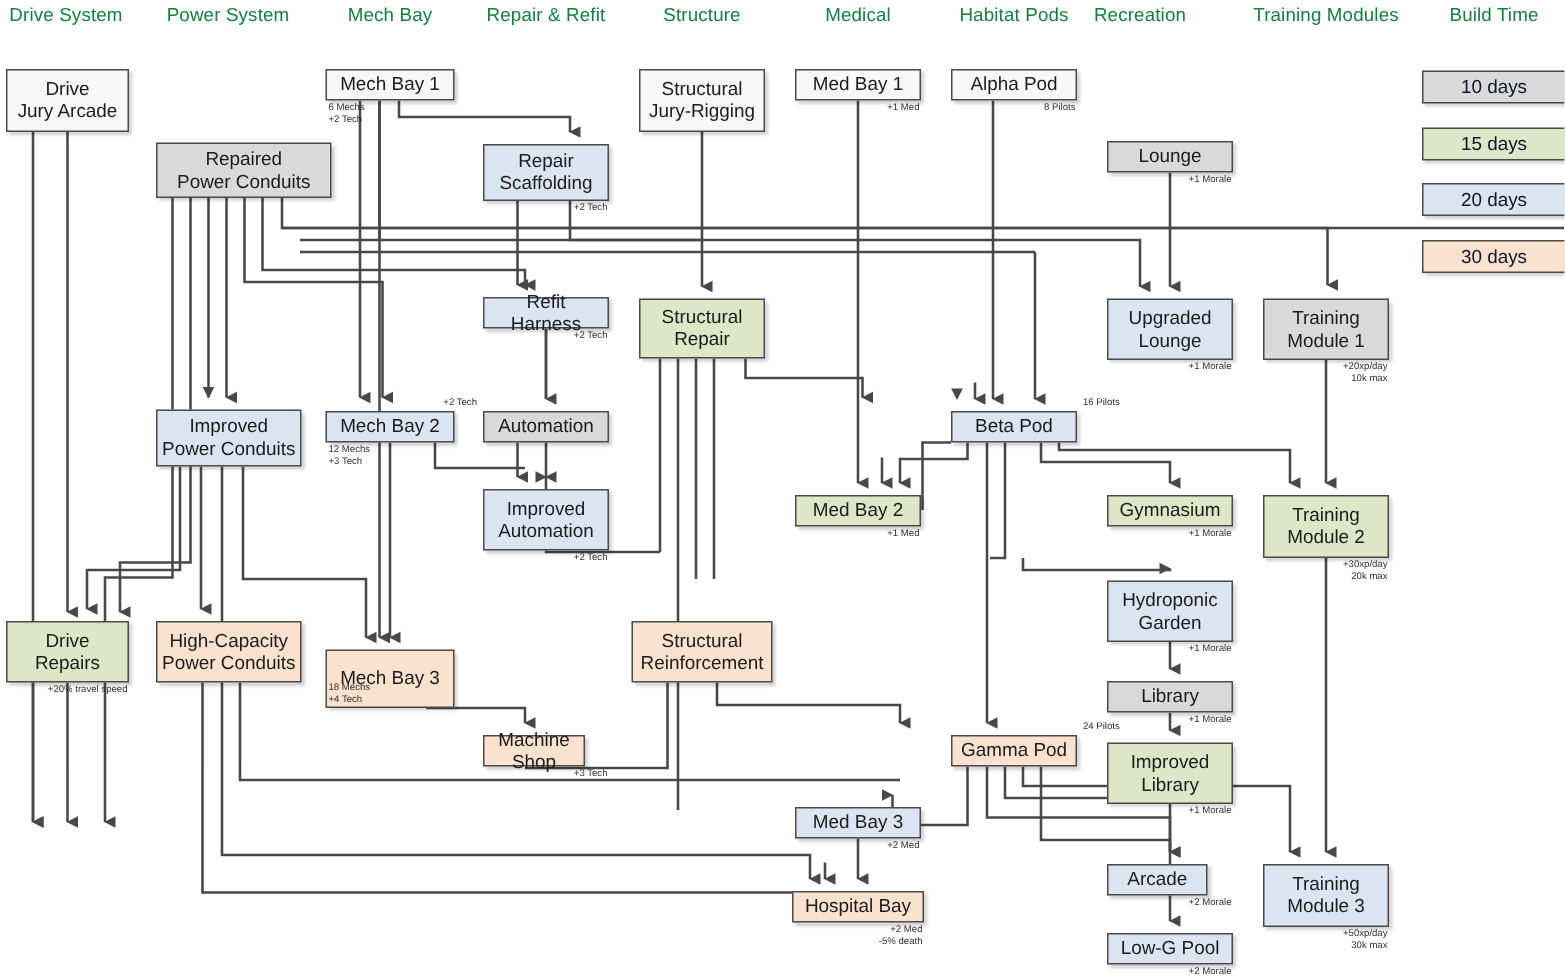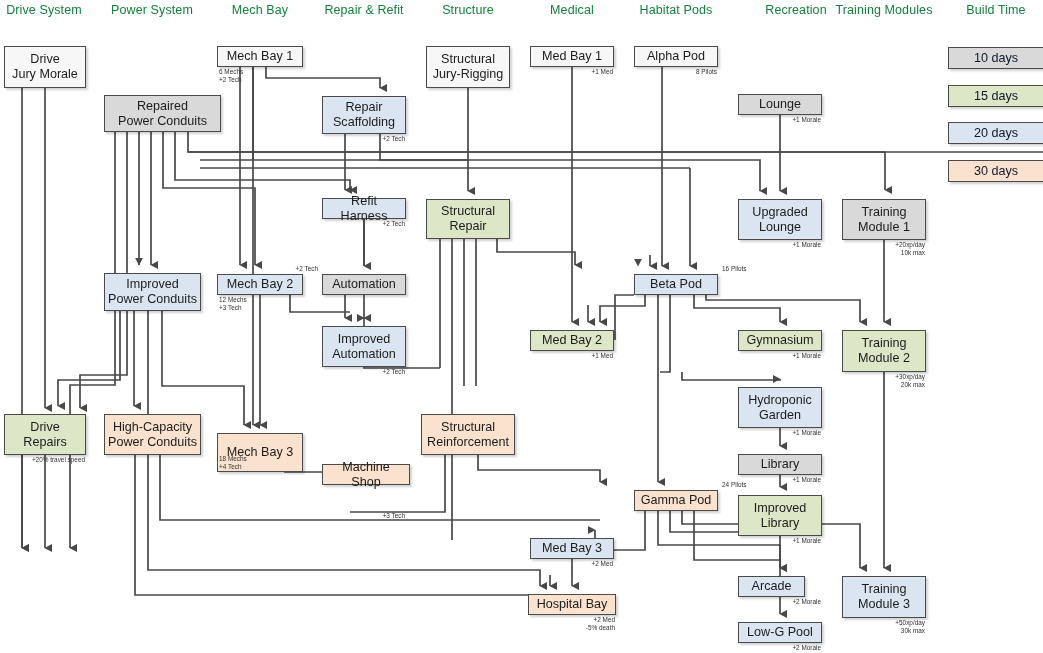--- a/index.html
+++ b/index.html
@@ -205,30 +205,30 @@
   </svg>
 
   <div id="headers">
       <div class="col-header" style="left: 44px;">Drive System</div>
       <div class="col-header" style="left: 152px;">Power System</div>
       <div class="col-header" style="left: 260px;">Mech Bay</div>
       <div class="col-header" style="left: 364px;">Repair &amp; Refit</div>
       <div class="col-header" style="left: 468px;">Structure</div>
       <div class="col-header" style="left: 572px;">Medical</div>
       <div class="col-header" style="left: 676px;">Habitat Pods</div>
-      <div class="col-header" style="left: 796px;">Recreation</div>
+      <div class="col-header" style="left: 760px;">Recreation</div>
       <div class="col-header" style="left: 884px;">Training Modules</div>
       <div class="col-header" style="left: 996px;">Build Time</div>
     </div>
 
   <div id="nodes">
       <div class="node c-white" style="left: 4px; top: 46px; width: 82px; height: 42px;">
         <div>
           <span>Drive</span>
-          <span>Jury Morale</span>
+          <span>Jury Arcade</span>
         </div>
       </div>
       <div class="node c-gray" style="left: 104px; top: 95px; width: 117px; height: 37px;">
         <div>
           <span>Repaired</span>
           <span>Power Conduits</span>
         </div>
       </div>
       <div class="node c-white" style="left: 217px; top: 46px; width: 86px; height: 21px;">
         <div>
@@ -385,21 +385,21 @@
           <span>Library</span>
         </div>
       </div>
       <div class="sublabel right" style="left: 821px; top: 476px;">+1 Morale</div>
       <div class="node c-orange" style="left: 634px; top: 490px; width: 84px; height: 21px;">
         <div>
           <span>Gamma Pod</span>
         </div>
       </div>
       <div class="sublabel left" style="left: 722px; top: 481px;">24 Pilots</div>
-      <div class="node c-orange" style="left: 322px; top: 464px; width: 88px; height: 21px;">
+      <div class="node c-orange" style="left: 322px; top: 490px; width: 68px; height: 21px;">
         <div>
           <span>Machine Shop</span>
         </div>
       </div>
       <div class="sublabel right" style="left: 405px; top: 512px;">+3 Tech</div>
       <div class="node c-green" style="left: 738px; top: 495px; width: 84px; height: 41px;">
         <div>
           <span>Improved</span>
           <span>Library</span>
         </div>

